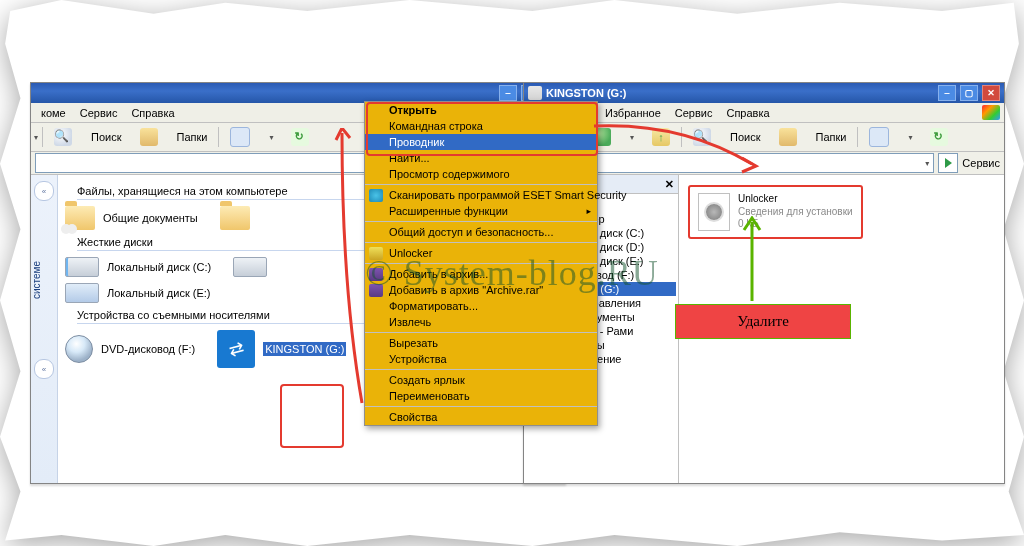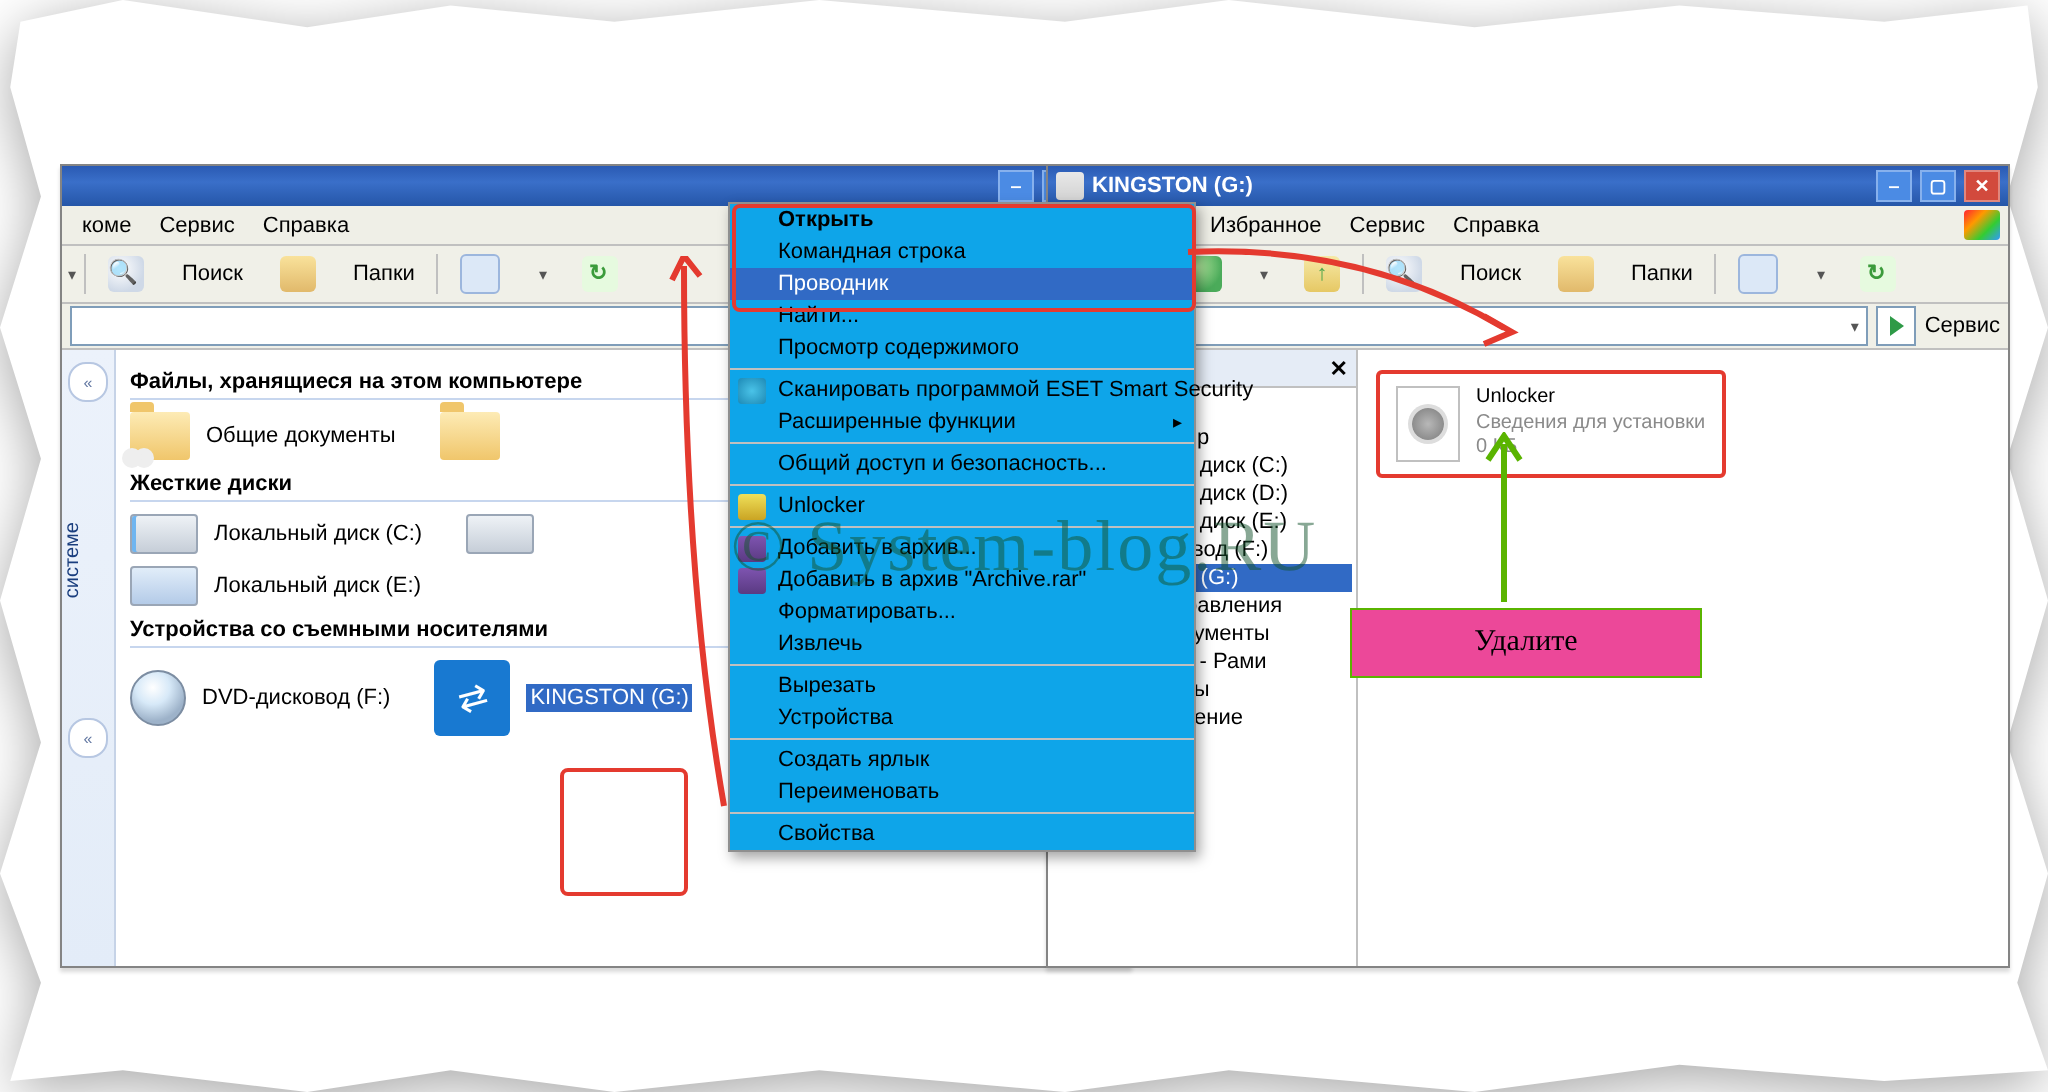--- a/index.html
+++ b/index.html
@@ -107,21 +107,21 @@
     background:linear-gradient(#ecf2fb,#e3ecf8);
     border-right:1px solid #c6d3e7;
   }
   .task-col .caret{
     width:18px;height:18px;margin:6px auto;border-radius:9px;
     background:#fff;border:1px solid #b7c7e2;
     display:flex;align-items:center;justify-content:center;color:#6479a3;font-size:8px;
   }
   .pane{position:absolute;left:26px;right:0;top:0;bottom:0;padding:4px 8px}
   .group-head{
-    font-weight:bold;margin:6px 0 2px;
+    font-weight:normal;margin:6px 12px 2px;
     border-bottom:1px solid #c7d6ee;padding-bottom:2px;
   }
   .row{display:flex;align-items:center;gap:22px;margin:6px 0}
   .item{display:flex;align-items:center;gap:8px}
   .ficon{width:30px;height:24px;background:linear-gradient(#fdebb5,#f0c66b);border-radius:2px;position:relative}
   .ficon::before{content:"";position:absolute;left:0;top:-5px;width:12px;height:5px;background:#f0c66b;border-radius:2px 2px 0 0}
   .ficon.shared::after{content:"";position:absolute;left:-4px;bottom:-4px;width:10px;height:10px;border-radius:5px;background:#eee;box-shadow:6px 0 #eee}
   .hdd{width:32px;height:18px;background:linear-gradient(#eef2f6,#c6ced8);border-radius:2px;border:1px solid #9aa6b6}
   .hdd.c{box-shadow:inset 2px 0 #6fb5f0}
   .hdd.e{background:linear-gradient(#e1edf9,#b4cbe8)}
@@ -130,21 +130,21 @@
   .usbicon{
     width:38px;height:38px;background:#1879d1;border-radius:3px;
     display:flex;align-items:center;justify-content:center;color:#fff;font-size:18px;
   }
   .usbicon::before{content:"⇄";transform:rotate(-15deg)}
   .sel{background:#316ac5;color:#fff;padding:1px 2px}
 
   
   .ctxmenu{
     position:absolute;
-    background:#0ea5e9;border:1px solid #8f8f8f;
+    background:#eab308;border:1px solid #8f8f8f;
     box-shadow:2px 3px 6px rgba(0,0,0,.35);
     z-index:40;
     width:232px;
   }
   .ctxmenu .mitem{
     padding:2px 14px 2px 24px;position:relative;white-space:nowrap;
   }
   .ctxmenu .mitem.bold{font-weight:bold}
   .ctxmenu .mitem.sub::after{content:"▸";position:absolute;right:6px;top:3px;font-size:9px}
   .ctxmenu .mitem.hl{background:#316ac5;color:#fff}
@@ -174,21 +174,21 @@
     display:inline-flex;align-items:center;gap:8px;max-width:220px;
   }
   .filecard .fi{width:30px;height:36px;background:#fff;border:1px solid #c0c0c0;display:flex;align-items:center;justify-content:center}
   .filecard .fi .gear{width:16px;height:16px;border-radius:50%;background:radial-gradient(#b8b8b8,#7a7a7a);box-shadow:0 0 0 2px #ddd}
   .filecard .meta{font-size:10px;line-height:1.25}
   .filecard .meta .fn{color:#000}
   .filecard .meta .sub{color:#8a8a8a}
 
   .annot-red{position:absolute;border:2px solid #e43a2f;border-radius:4px;pointer-events:none;z-index:55}
   .annot-green{
-    position:absolute;background:#ec4899;border:1px solid #5ab400;
+    position:absolute;background:#ef4444;border:1px solid #5ab400;
     font:15px Tahoma;text-align:center;padding:8px 22px;z-index:35;
   }
   .watermark{
     position:absolute;left:50%;top:50%;transform:translate(-50%,-50%);
     font:36px Georgia,serif;color:#14532d;opacity:.5;letter-spacing:1px;
     pointer-events:none;z-index:50;white-space:nowrap;
   }
   .arrow{position:absolute;z-index:52;pointer-events:none}
 </style>
 </head>

